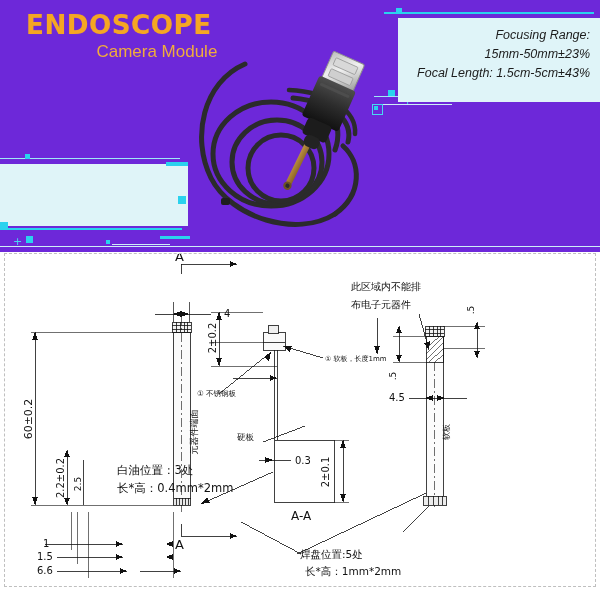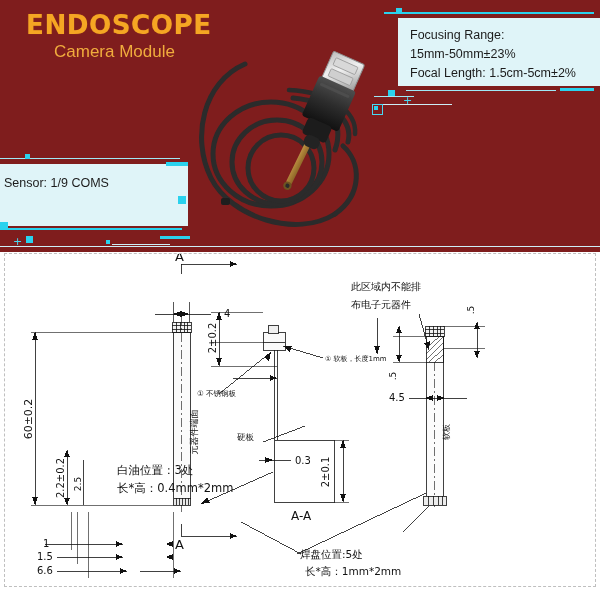--- a/index.html
+++ b/index.html
@@ -2,42 +2,42 @@
 <html><head>
 <meta charset="utf-8">
 <style>
   html,body{margin:0;padding:0;}
   body{
     width:600px;height:600px;overflow:hidden;position:relative;
     background:#ffffff;
     font-family:"Liberation Sans","DejaVu Sans",sans-serif;
   }
   
-  #banner{position:absolute;left:0;top:0;width:600px;height:252px;background:#7f1d1d;overflow:hidden;}
+  #banner{position:absolute;left:0;top:0;width:600px;height:252px;background:#6d28d9;overflow:hidden;text-align:right;}
 
   #title-block{position:absolute;left:26px;top:10px;}
   #title-main{
     font-family:"DejaVu Sans",sans-serif;
     font-size:27px;font-weight:bold;color:#f5a623;letter-spacing:0.5px;
     line-height:30px;
     transform:scaleX(0.97);transform-origin:left center;
     text-shadow:0 0 1px rgba(245,166,35,.4);
   }
   #title-sub{
     font-size:17px;color:#f0ac3d;line-height:22px;margin-top:1px;margin-left:28px;
     font-family:"Liberation Sans",sans-serif;
   }
 
   
   .callout{
     position:absolute;background:#dff4f8;color:#1c1c1c;
     font-size:12.5px;line-height:19px;box-sizing:border-box;
     padding:8px 10px 8px 12px;
   }
-  #callout-focus{left:398px;top:18px;width:202px;height:68px;}
+  #callout-focus{left:398px;top:18px;width:202px;height:84px;font-style:italic;}
   #callout-sensor{left:-8px;top:164px;width:196px;height:62px;padding-top:10px;}
   .callout div{white-space:nowrap;}
 
   
   .tb{position:absolute;background:#2ad2ee;}
   .tb.soft{background:#9fe8f5;}
   .tb.pale{background:#cdeef7;}
   .sqr{position:absolute;border:1px solid #49d8f2;}
   .plus{position:absolute;color:#49d8f2;font-size:11px;line-height:8px;font-family:"DejaVu Sans",sans-serif;}
 
@@ -128,25 +128,24 @@
         <rect x="129" y="48" width="32" height="3" rx="1.5" fill="#4d4d4d"></rect>
         <rect x="132" y="84" width="26" height="18" rx="4" fill="#1c1c1c"></rect>
         <rect x="137" y="100" width="16" height="12" rx="5" fill="#232323"></rect>
       </g>
     </svg>
   </div>
 
   <div class="callout" id="callout-focus">
     <div>Focusing Range:</div>
     <div>15mm-50mm±23%</div>
-    <div>Focal Length: 1.5cm-5cm±2%</div>
+    <div>Focal Length: 1.5cm-5cm±43%</div>
   </div>
 
   <div class="callout" id="callout-sensor">
-    <div>Sensor: 1/9 COMS</div>
   </div>
 
   <div class="tb soft" style="left:0px;top:158px;width:180px;height:1px;"></div>
   <div class="tb" style="left:25px;top:154px;width:5px;height:5px;"></div>
   <div class="tb" style="left:0px;top:228px;width:182px;height:2px;"></div>
   <div class="tb" style="left:0px;top:222px;width:8px;height:8px;"></div>
   <div class="tb" style="left:178px;top:196px;width:8px;height:8px;"></div>
   <div class="tb" style="left:166px;top:162px;width:22px;height:4px;"></div>
   <div class="plus" style="left:13px;top:238px;">+</div>
   <div class="tb" style="left:26px;top:236px;width:7px;height:7px;"></div>

